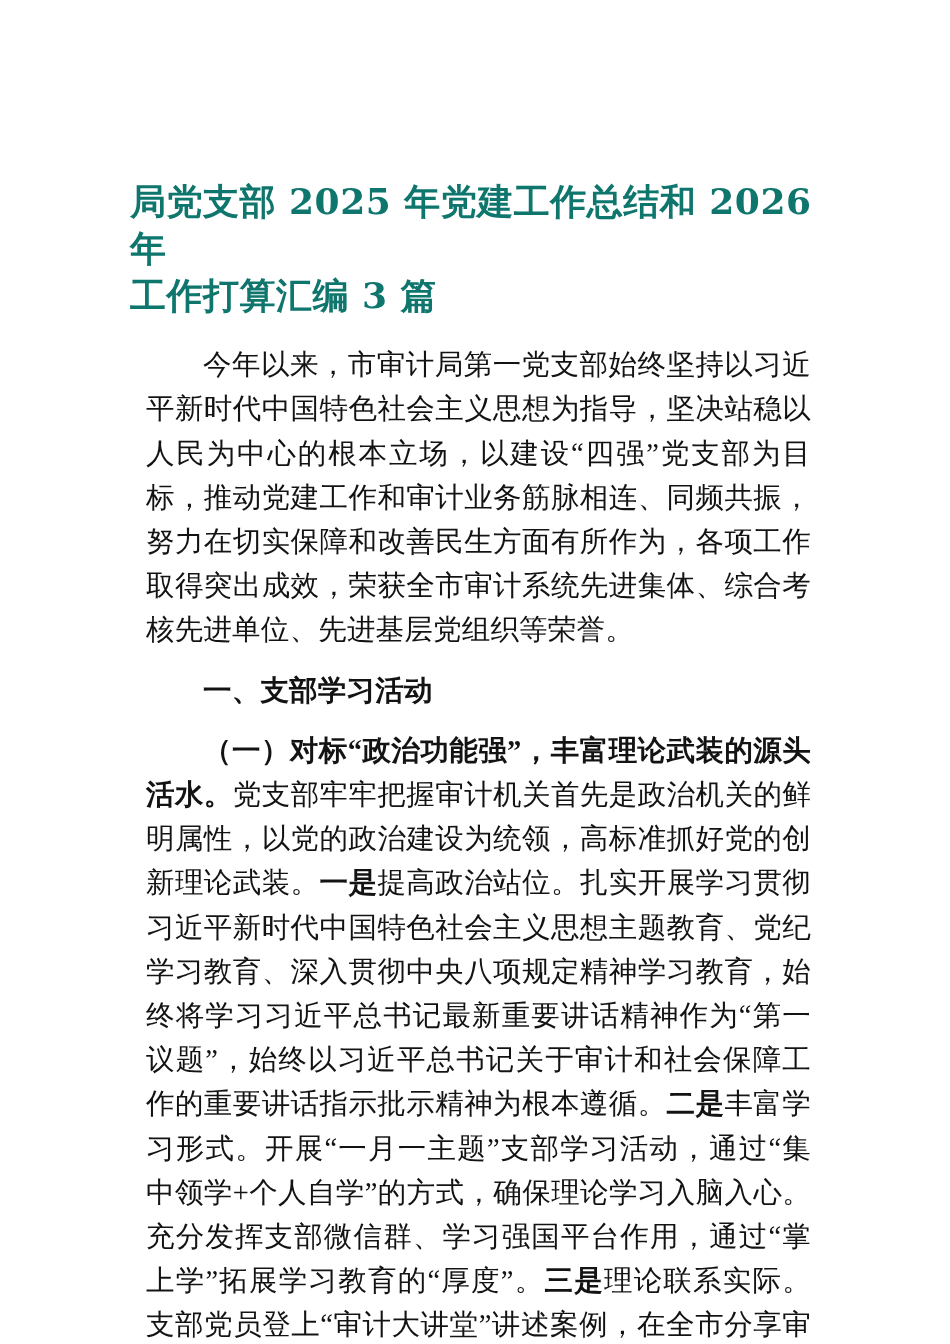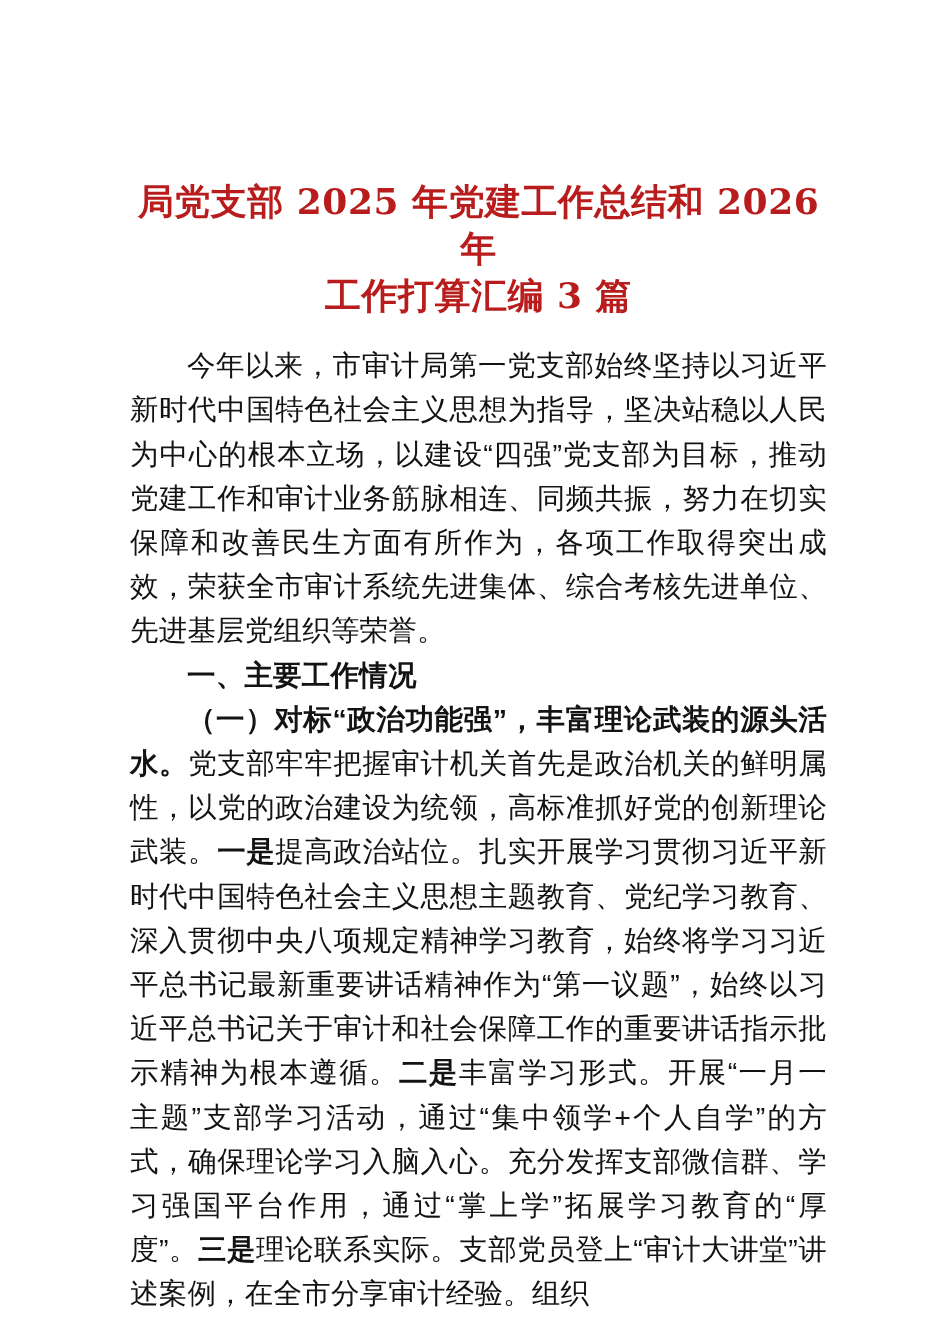--- a/index.html
+++ b/index.html
@@ -32,45 +32,45 @@
     width: 697px;
   }
 
   
   .doc-title {
     margin-top: 178px;
     font-family: "DejaVu Serif", "Liberation Serif", serif;
     font-weight: bold;
     font-size: 36px;
     line-height: 47px;
-    text-align: center;
+    text-align: left;
     letter-spacing: 0.5px;
-    color: #b91c1c;
+    color: #0f766e;
   }
 
   
   .doc-subtitle {
     margin-top: 36px;
     font-family: "DejaVu Serif", "Liberation Serif", serif;
     font-weight: bold;
     font-size: 25px;
     line-height: 34px;
     text-align: center;
     letter-spacing: 0.4px;
     color: #101010;
   }
 
   
   .body-block {
     margin-top: 16px;
   }
 
   p.para {
-    margin: 0;
-    font-family: Liberation Sans, sans-serif;
+    margin: 16px;
+    font-family: Liberation Serif, serif;
     font-size: 28.5px;
     line-height: 44.2px;
     text-align: justify;
     text-justify: inter-character;
     text-align-last: left;
     letter-spacing: 0.2px;
     color: #131313;
     word-break: break-all;
   }
 
@@ -102,19 +102,19 @@
     <h1 class="doc-title">
       <span>局党支部 2025 年党建工作总结和 2026 年</span><br>
       <span>工作打算汇编 3 篇</span>
     </h1>
 
 
     <div class="body-block">
 
       <p class="para indent2">今年以来，市审计局第一党支部始终坚持以习近平新时代中国特色社会主义思想为指导，坚决站稳以人民为中心的根本立场，以建设“四强”党支部为目标，推动党建工作和审计业务筋脉相连、同频共振，努力在切实保障和改善民生方面有所作为，各项工作取得突出成效，荣获全市审计系统先进集体、综合考核先进单位、先进基层党组织等荣誉。</p>
 
-      <p class="para heading">一、主要工作情况</p>
+      <p class="para heading">一、支部学习活动</p>
 
       <p class="para lead-bold"><b class="run">（一）对标“政治功能强”，丰富理论武装的源头活水。</b><span>党支部牢牢把握审计机关首先是政治机关的鲜明属性，以党的政治建设为统领，高标准抓好党的创新理论武装。</span><b class="run">一是</b><span>提高政治站位。扎实开展学习贯彻习近平新时代中国特色社会主义思想主题教育、党纪学习教育、深入贯彻中央八项规定精神学习教育，始终将学习习近平总书记最新重要讲话精神作为“第一议题”，始终以习近平总书记关于审计和社会保障工作的重要讲话指示批示精神为根本遵循。</span><b class="run">二是</b><span>丰富学习形式。开展“一月一主题”支部学习活动，通过“集中领学+个人自学”的方式，确保理论学习入脑入心。充分发挥支部微信群、学习强国平台作用，通过“掌上学”拓展学习教育的“厚度”。</span><b class="run">三是</b><span>理论联系实际。支部党员登上“审计大讲堂”讲述案例，在全市分享审计经验。组织</span></p>
 
     </div>
   </div>
 </div>
 
 </body></html>

